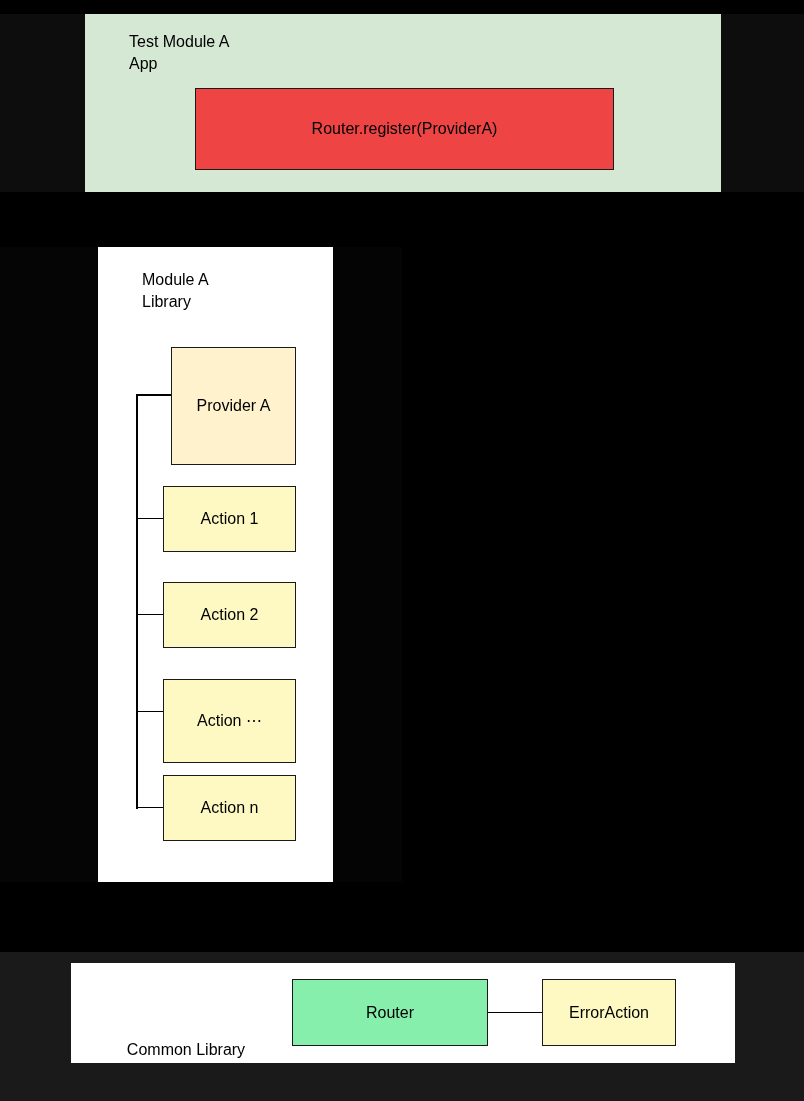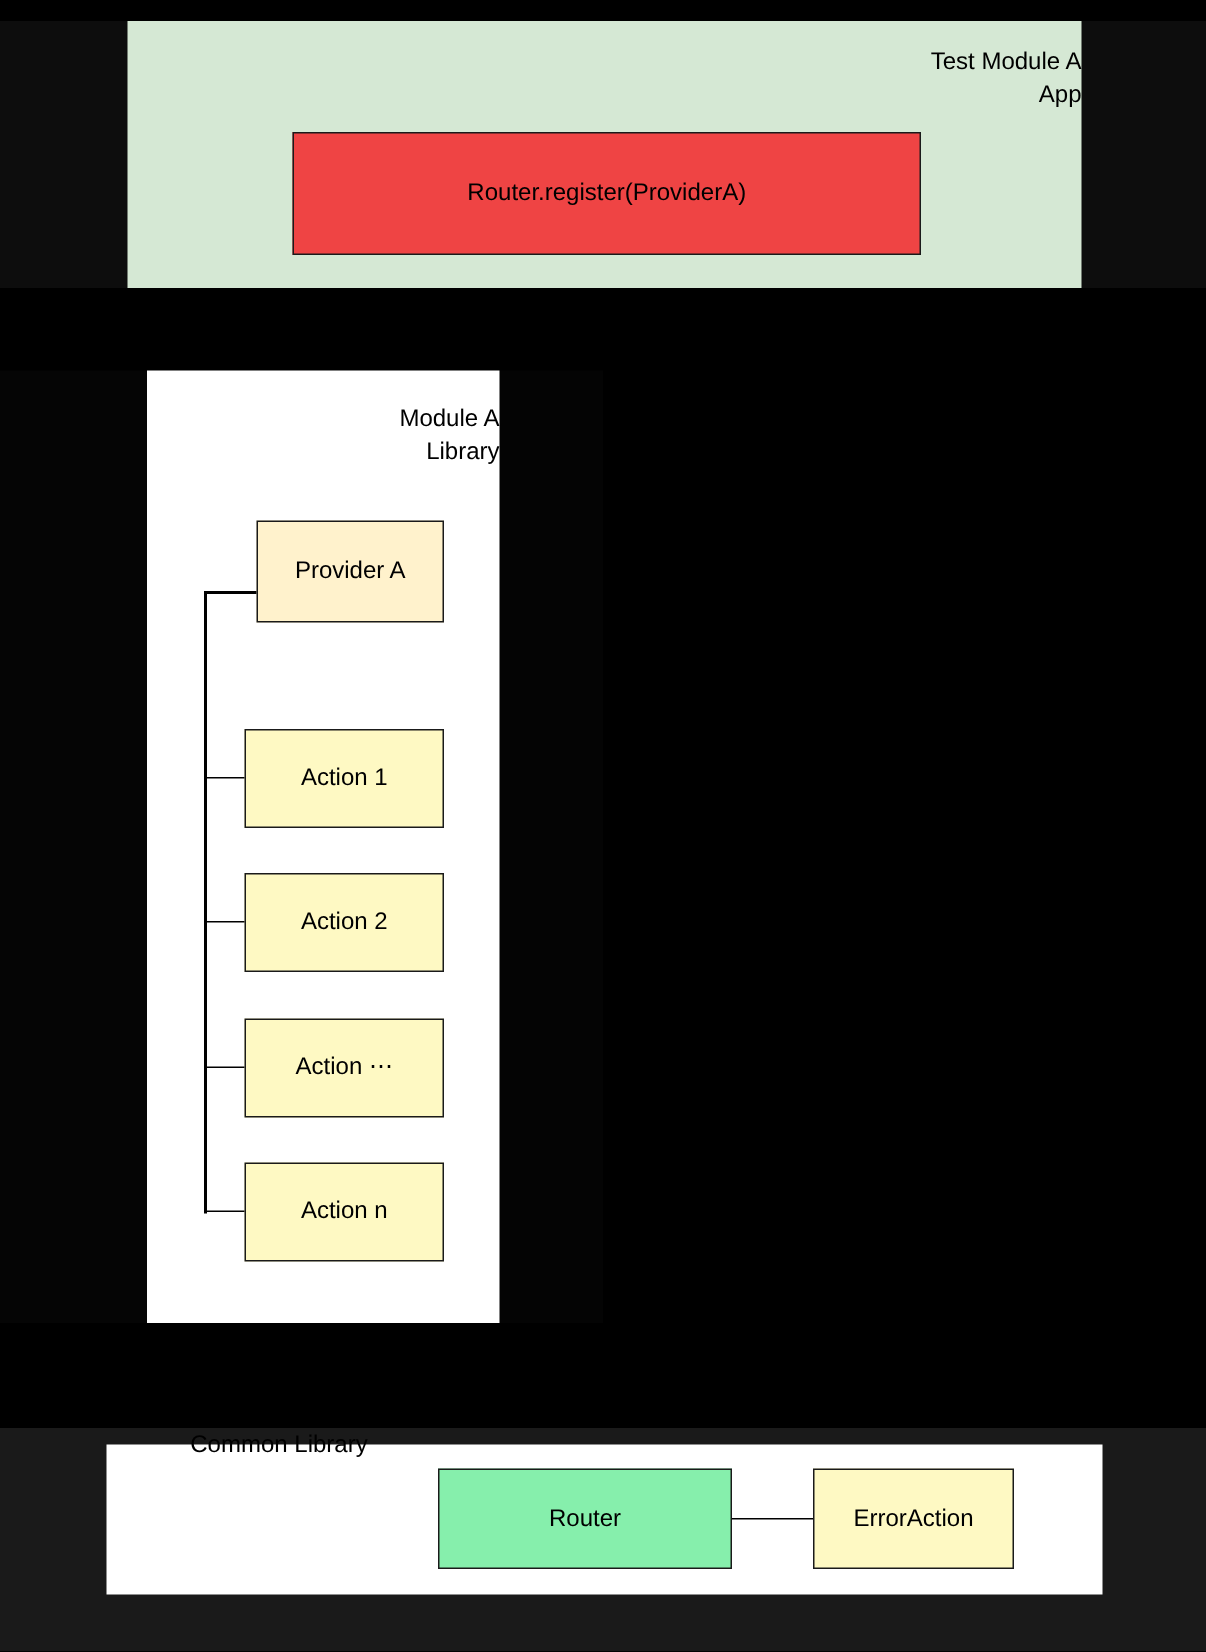--- a/index.html
+++ b/index.html
@@ -47,31 +47,32 @@
   }
   #panel-common {
     left: 71px;  top: 963px;
     width: 664px; height: 100px;
     background: #ffffff;
   }
 
   
   .panel-title {
     position: absolute;
-    text-align: right;
+    text-align: left;
     color: #000000;
     font-size: 16px;
     line-height: 22px;
     white-space: pre-line;
+    margin-left: 44px;
   }
   #title-app        { left: 85px;  top: 31px;  width: 636px; }
   #title-module-a   { left: 98px;  top: 269px; width: 235px; }
   #label-common-lib {
     position: absolute;
-    left: 101px; top: 953px;
+    left: 101px; top: 1039px;
     width: 170px;
     text-align: center;
     color: #000000;
     font-size: 16px;
     line-height: 22px;
   }
 
   
   .node {
     position: absolute;
@@ -84,24 +85,24 @@
     font-size: 16px;
     line-height: 20px;
     text-align: center;
   }
   .node.blue   { background: #ef4444; }
   .node.blue2  { background: #86efac; }
   .node.yellow { background: #fff2cc; }
   .node.pink   { background: #fef9c3; }
 
   #node-router-register { left: 195px; top: 88px;  width: 419px; height: 82px; }
-  #node-provider-a      { left: 171px; top: 347px; width: 125px; height: 68px; }
+  #node-provider-a      { left: 171px; top: 347px; width: 125px; height: 118px; }
   #node-action-1        { left: 163px; top: 486px; width: 133px; height: 66px; }
   #node-action-2        { left: 163px; top: 582px; width: 133px; height: 66px; }
-  #node-action-dots     { left: 163px; top: 679px; width: 133px; height: 66px; }
+  #node-action-dots     { left: 163px; top: 679px; width: 133px; height: 84px; }
   #node-action-n        { left: 163px; top: 775px; width: 133px; height: 66px; }
   #node-router          { left: 292px; top: 979px; width: 196px; height: 67px; }
   #node-error-action    { left: 542px; top: 979px; width: 134px; height: 67px; }
 
   
   .conn {
     position: absolute;
     background: #000000;
   }
   

